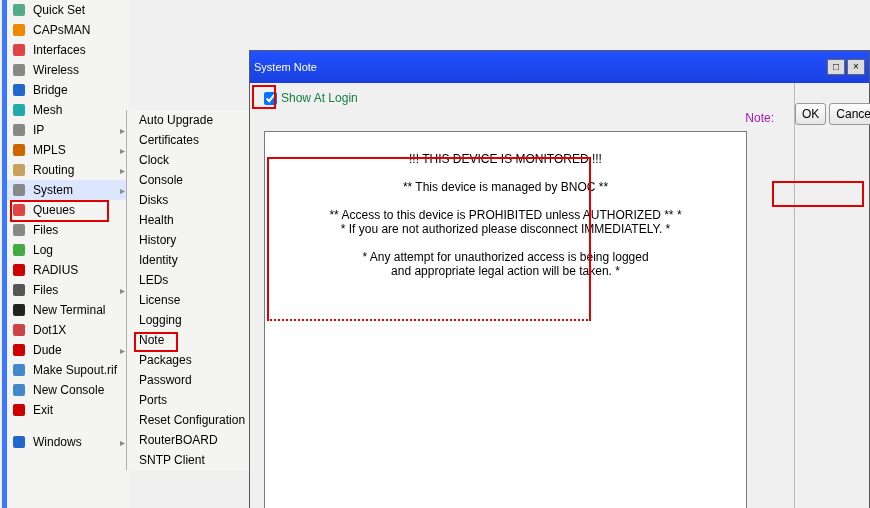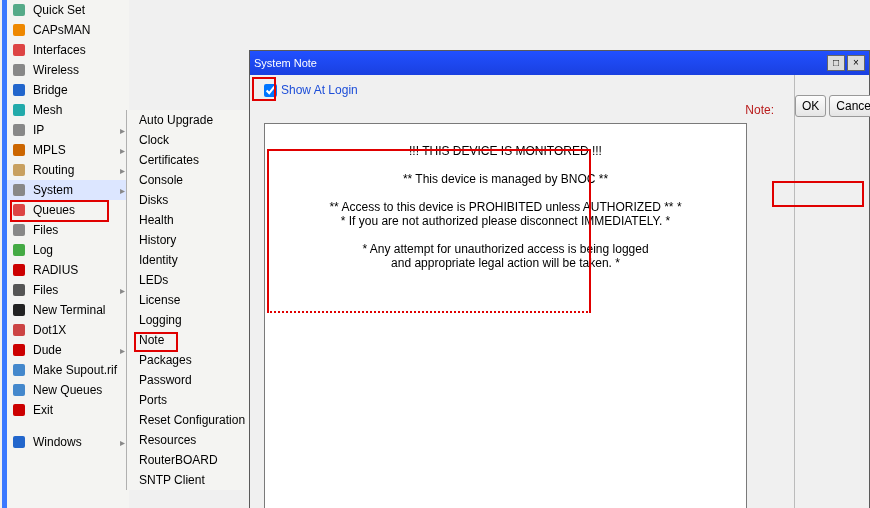--- a/index.html
+++ b/index.html
@@ -9,31 +9,31 @@
 .sidebar-item.hovered{background:#dce6ff}
 .sidebar-item .icn{width:16px;height:16px;margin-right:6px;display:flex;align-items:center;justify-content:center}
 .sidebar-item .arrow{margin-left:auto;color:#888;font-size:10px;display:none}
 .sidebar-item.has-sub .arrow{display:block}
 .sidebar-spacer{height:12px}
 .hl-system{position:absolute;left:10px;top:200px;width:95px;height:18px;border:2px solid #e00000;pointer-events:none}
 .hl-note{position:absolute;left:134px;top:332px;width:40px;height:16px;border:2px solid #e00000;pointer-events:none}
 .submenu{position:absolute;left:126px;top:110px;width:140px;background:#f4f4f2;border:1px solid #b0b0b0;border-top:none;border-bottom:none}
 .submenu-item{height:20px;line-height:20px;padding:0 12px;cursor:default}
 .window{position:absolute;left:249px;top:50px;right:0;border:1px solid #5a5a5a;background:#f0f0f0}
-.titlebar{height:24px;background:linear-gradient(#2150ff,#1a40e0);color:#fff;display:flex;align-items:center;padding:0 4px;font-size:11px}
+.titlebar{height:32px;background:linear-gradient(#2150ff,#1a40e0);color:#fff;display:flex;align-items:center;padding:0 4px;font-size:11px}
 .titlebar .sp{flex:1}
 .tb-btn{width:16px;height:14px;background:#dcdcdc;border:1px solid #666;margin-left:2px;display:flex;align-items:center;justify-content:center;color:#000;font-size:10px;line-height:1}
 .body{display:flex;height:438px}
 .leftpanel{flex:1;padding:8px 14px;display:flex;flex-direction:column;gap:6px;position:relative}
 .chkrow{display:flex;align-items:center}
 .chkrow input{margin:0 4px 0 0}
-.chkrow label{color:#1d4ed8}
+.chkrow label{color:#15803d}
 .hl-check{position:absolute;left:2px;top:2px;width:20px;height:20px;border:2px solid #e00000;pointer-events:none}
 .noterow{display:flex;align-items:flex-start}
-.noterow .lbl{width:510px;text-align:right;padding-right:6px;color:#b91c1c}
+.noterow .lbl{width:510px;text-align:right;padding-right:6px;color:#a21caf}
 .notebox{position:relative;flex:1}
 .note-area{width:483px;height:400px;border:1px solid #7a7a7a;background:#fff;resize:none;font-family:Tahoma,Arial;font-size:12px;padding:20px 8px;text-align:center;box-sizing:border-box}
 .hl-note-area{position:absolute;left:3px;top:26px;width:320px;height:160px;border:2px solid #e00000;border-bottom-style:dotted;pointer-events:none}
 .scroll-stub{width:16px;background:#eee;border-left:1px solid #bbb}
 .btncol{width:86px;padding:20px 6px 0 0;display:flex;flex-direction:row;gap:3px}
 .btn{height:22px;border:1px solid #999;background:linear-gradient(#fdfdfd,#e5e5e5);border-radius:3px;font-size:12px;cursor:default}
 .hl-apply{position:absolute;right:5px;top:130px;width:88px;height:22px;border:2px solid #e00000;pointer-events:none}
 svg{display:block}
 </style>
 </head>
@@ -197,21 +197,21 @@
         </svg>
       </span>
       <span>Make Supout.rif</span>
     </div>
     <div class="sidebar-item">
       <span class="icn">
         <svg width="14" height="14">
           <rect x="1" y="1" width="12" height="12" rx="2" fill="#48c"></rect>
         </svg>
       </span>
-      <span>New Queues</span>
+      <span>New Console</span>
     </div>
     <div class="sidebar-item">
       <span class="icn">
         <svg width="14" height="14">
           <rect x="1" y="1" width="12" height="12" rx="2" fill="#c00"></rect>
         </svg>
       </span>
       <span>Exit</span>
     </div>
     <div class="sidebar-spacer"></div>
@@ -222,36 +222,35 @@
         </svg>
       </span>
       <span>Windows</span>
       <span class="arrow">▸</span>
     </div>
   </div>
 <div class="hl-system"></div>
 
 <div class="submenu">
     <div class="submenu-item">Auto Upgrade</div>
+    <div class="submenu-item">Certificates</div>
     <div class="submenu-item">Clock</div>
-    <div class="submenu-item">Certificates</div>
     <div class="submenu-item">Console</div>
     <div class="submenu-item">Disks</div>
     <div class="submenu-item">Health</div>
     <div class="submenu-item">History</div>
     <div class="submenu-item">Identity</div>
     <div class="submenu-item">LEDs</div>
     <div class="submenu-item">License</div>
     <div class="submenu-item">Logging</div>
     <div class="submenu-item">Note</div>
     <div class="submenu-item">Packages</div>
     <div class="submenu-item">Password</div>
     <div class="submenu-item">Ports</div>
     <div class="submenu-item">Reset Configuration</div>
-    <div class="submenu-item">Resources</div>
     <div class="submenu-item">RouterBOARD</div>
     <div class="submenu-item">SNTP Client</div>
   </div>
 <div class="hl-note"></div>
 
 <div class="window">
   <div class="titlebar">
     <span>System Note</span>
     <span class="sp"></span>
     <div class="tb-btn">□</div>

